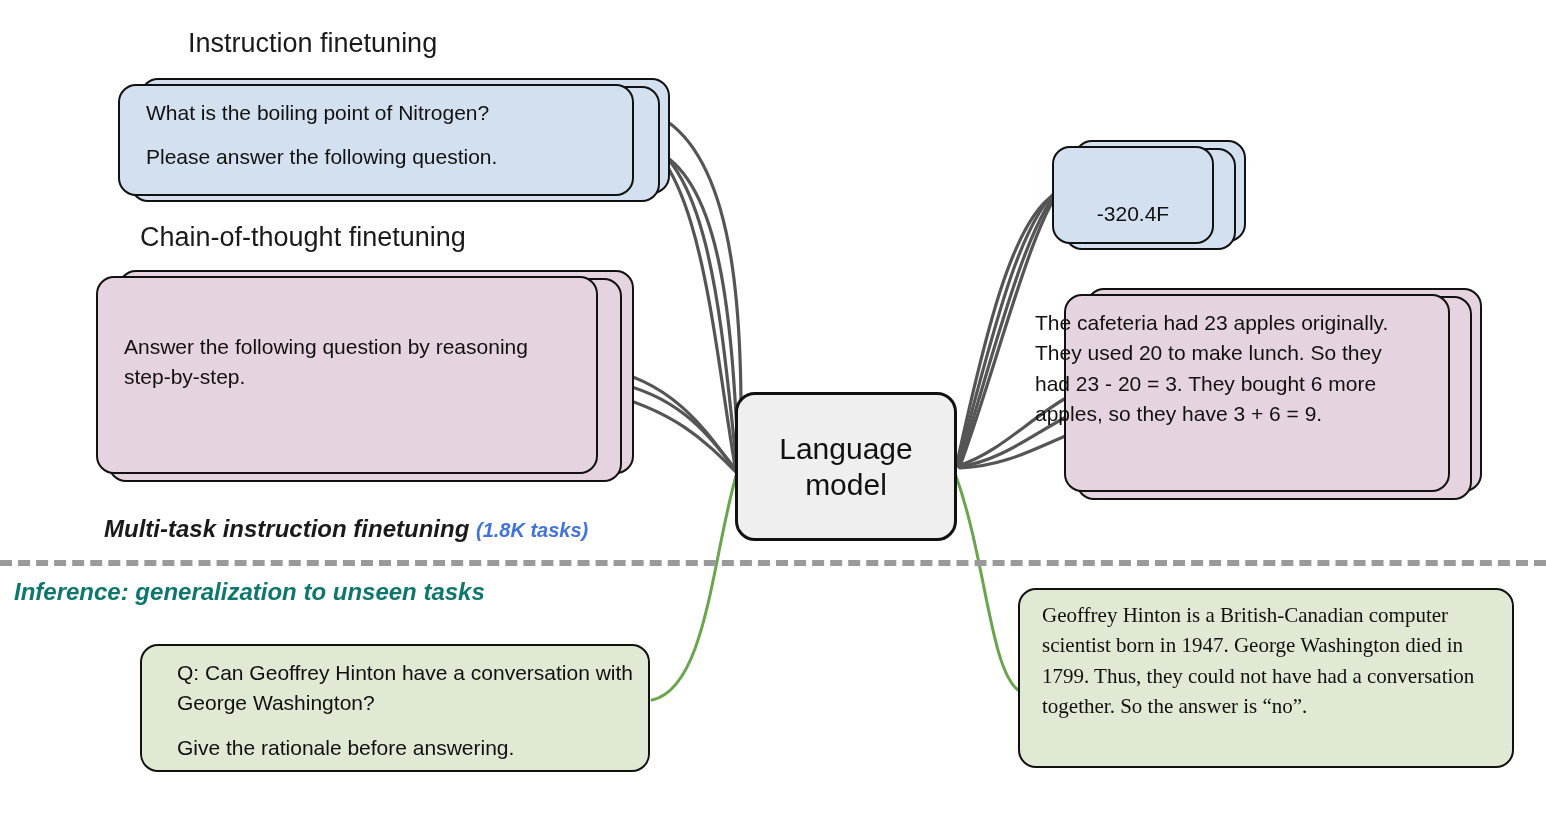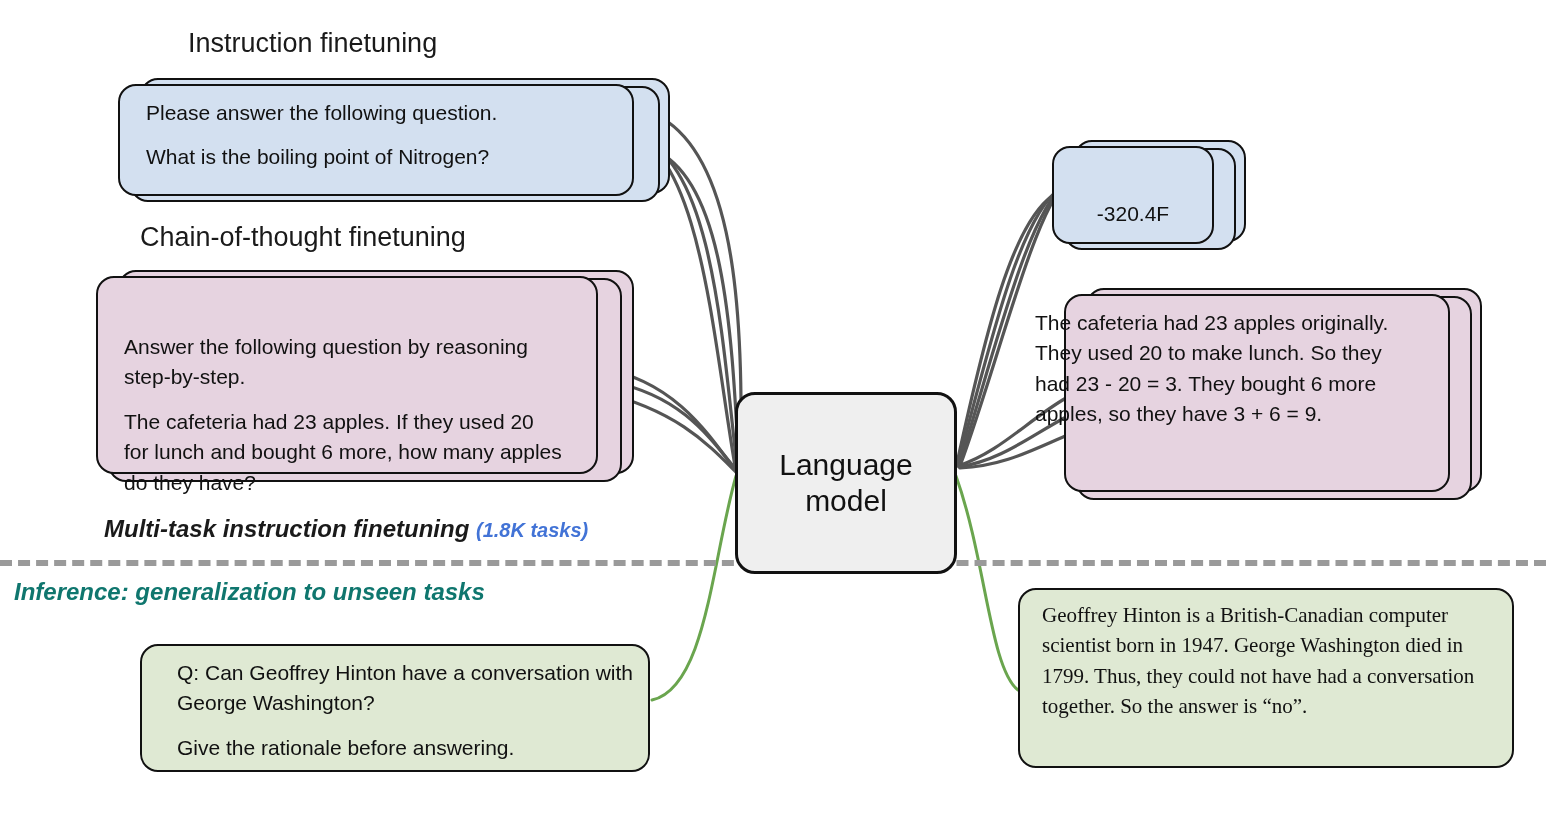--- a/index.html
+++ b/index.html
@@ -100,21 +100,21 @@
   .fill-blue  { background: #d3e0f0; }
   .fill-pink  { background: #e6d3e0; }
   .fill-green { background: #dfe9d3; }
 
   
   #model-box {
     position: absolute;
     left: 735px;
     top: 392px;
     width: 222px;
-    height: 182px;
+    height: 149px;
     background: #efefef;
     border: 3px solid #111111;
     border-radius: 20px;
     box-sizing: border-box;
     display: flex;
     align-items: center;
     justify-content: center;
     text-align: center;
     font-size: 30px;
     line-height: 1.2;
@@ -171,32 +171,31 @@
     <span class="accent">(1.8K tasks)</span>
   </div>
 
   <div class="band-label inference" style="left:14px; top:578px;">Inference: generalization to unseen tasks</div>
 
   <div class="stack">
     <div class="sheet fill-blue" style="left:140px; top:78px;  width:530px; height:116px;"></div>
     <div class="sheet fill-blue" style="left:130px; top:86px;  width:530px; height:116px;"></div>
     <div class="sheet fill-blue front" style="left:118px; top:84px; width:516px; height:112px;"></div>
     <div class="card-text" style="left:146px; top:98px; width:470px;">
+      <p>What is the boiling point of Nitrogen?</p>
       <p>Please answer the following question.</p>
-      <p>What is the boiling point of Nitrogen?</p>
     </div>
   </div>
 
   <div class="stack">
     <div class="sheet fill-pink" style="left:118px; top:270px; width:516px; height:204px;"></div>
     <div class="sheet fill-pink" style="left:108px; top:278px; width:514px; height:204px;"></div>
     <div class="sheet fill-pink front" style="left:96px; top:276px; width:502px; height:198px;"></div>
     <div class="card-text" style="left:124px; top:284px; width:440px;margin-top:48px;">
       <p>Answer the following question by reasoning step-by-step.</p>
-      <p>The cafeteria had 23 apples. If they used 20 for lunch and bought 6 more, how many apples do they have?</p>
     </div>
   </div>
 
   <div id="model-box">
     <div>
       <span>Language</span><br>
       <span>model</span>
     </div>
   </div>
 

